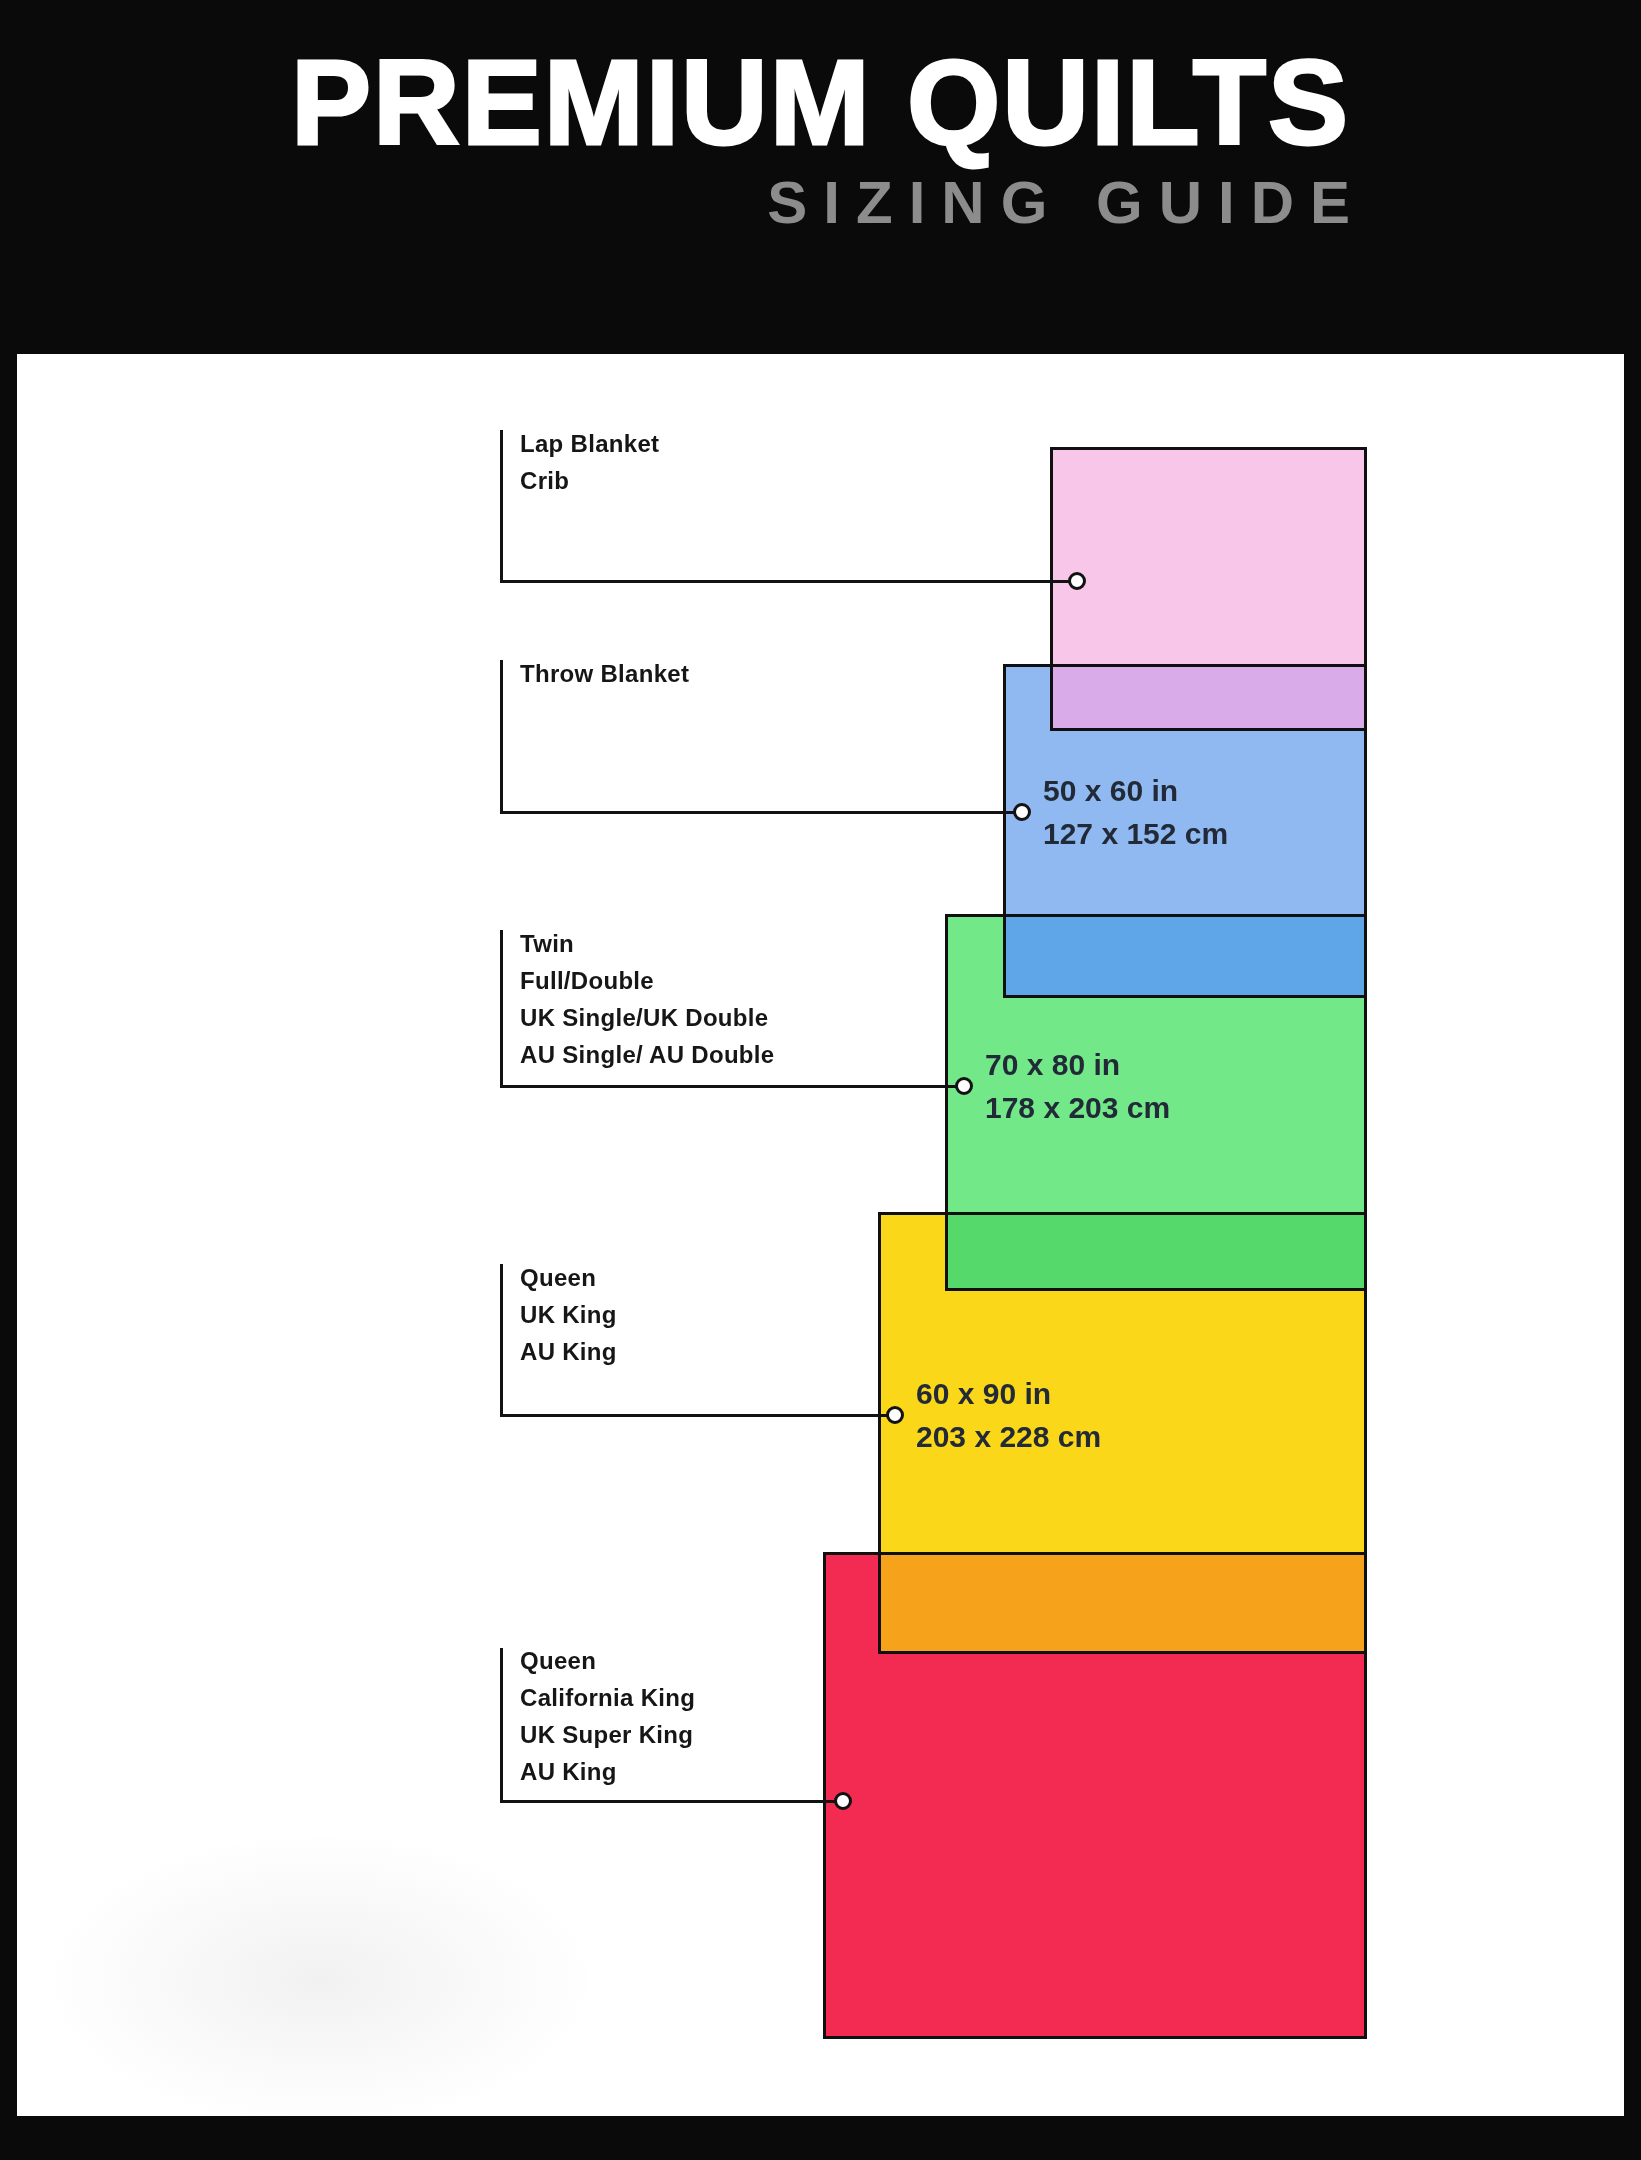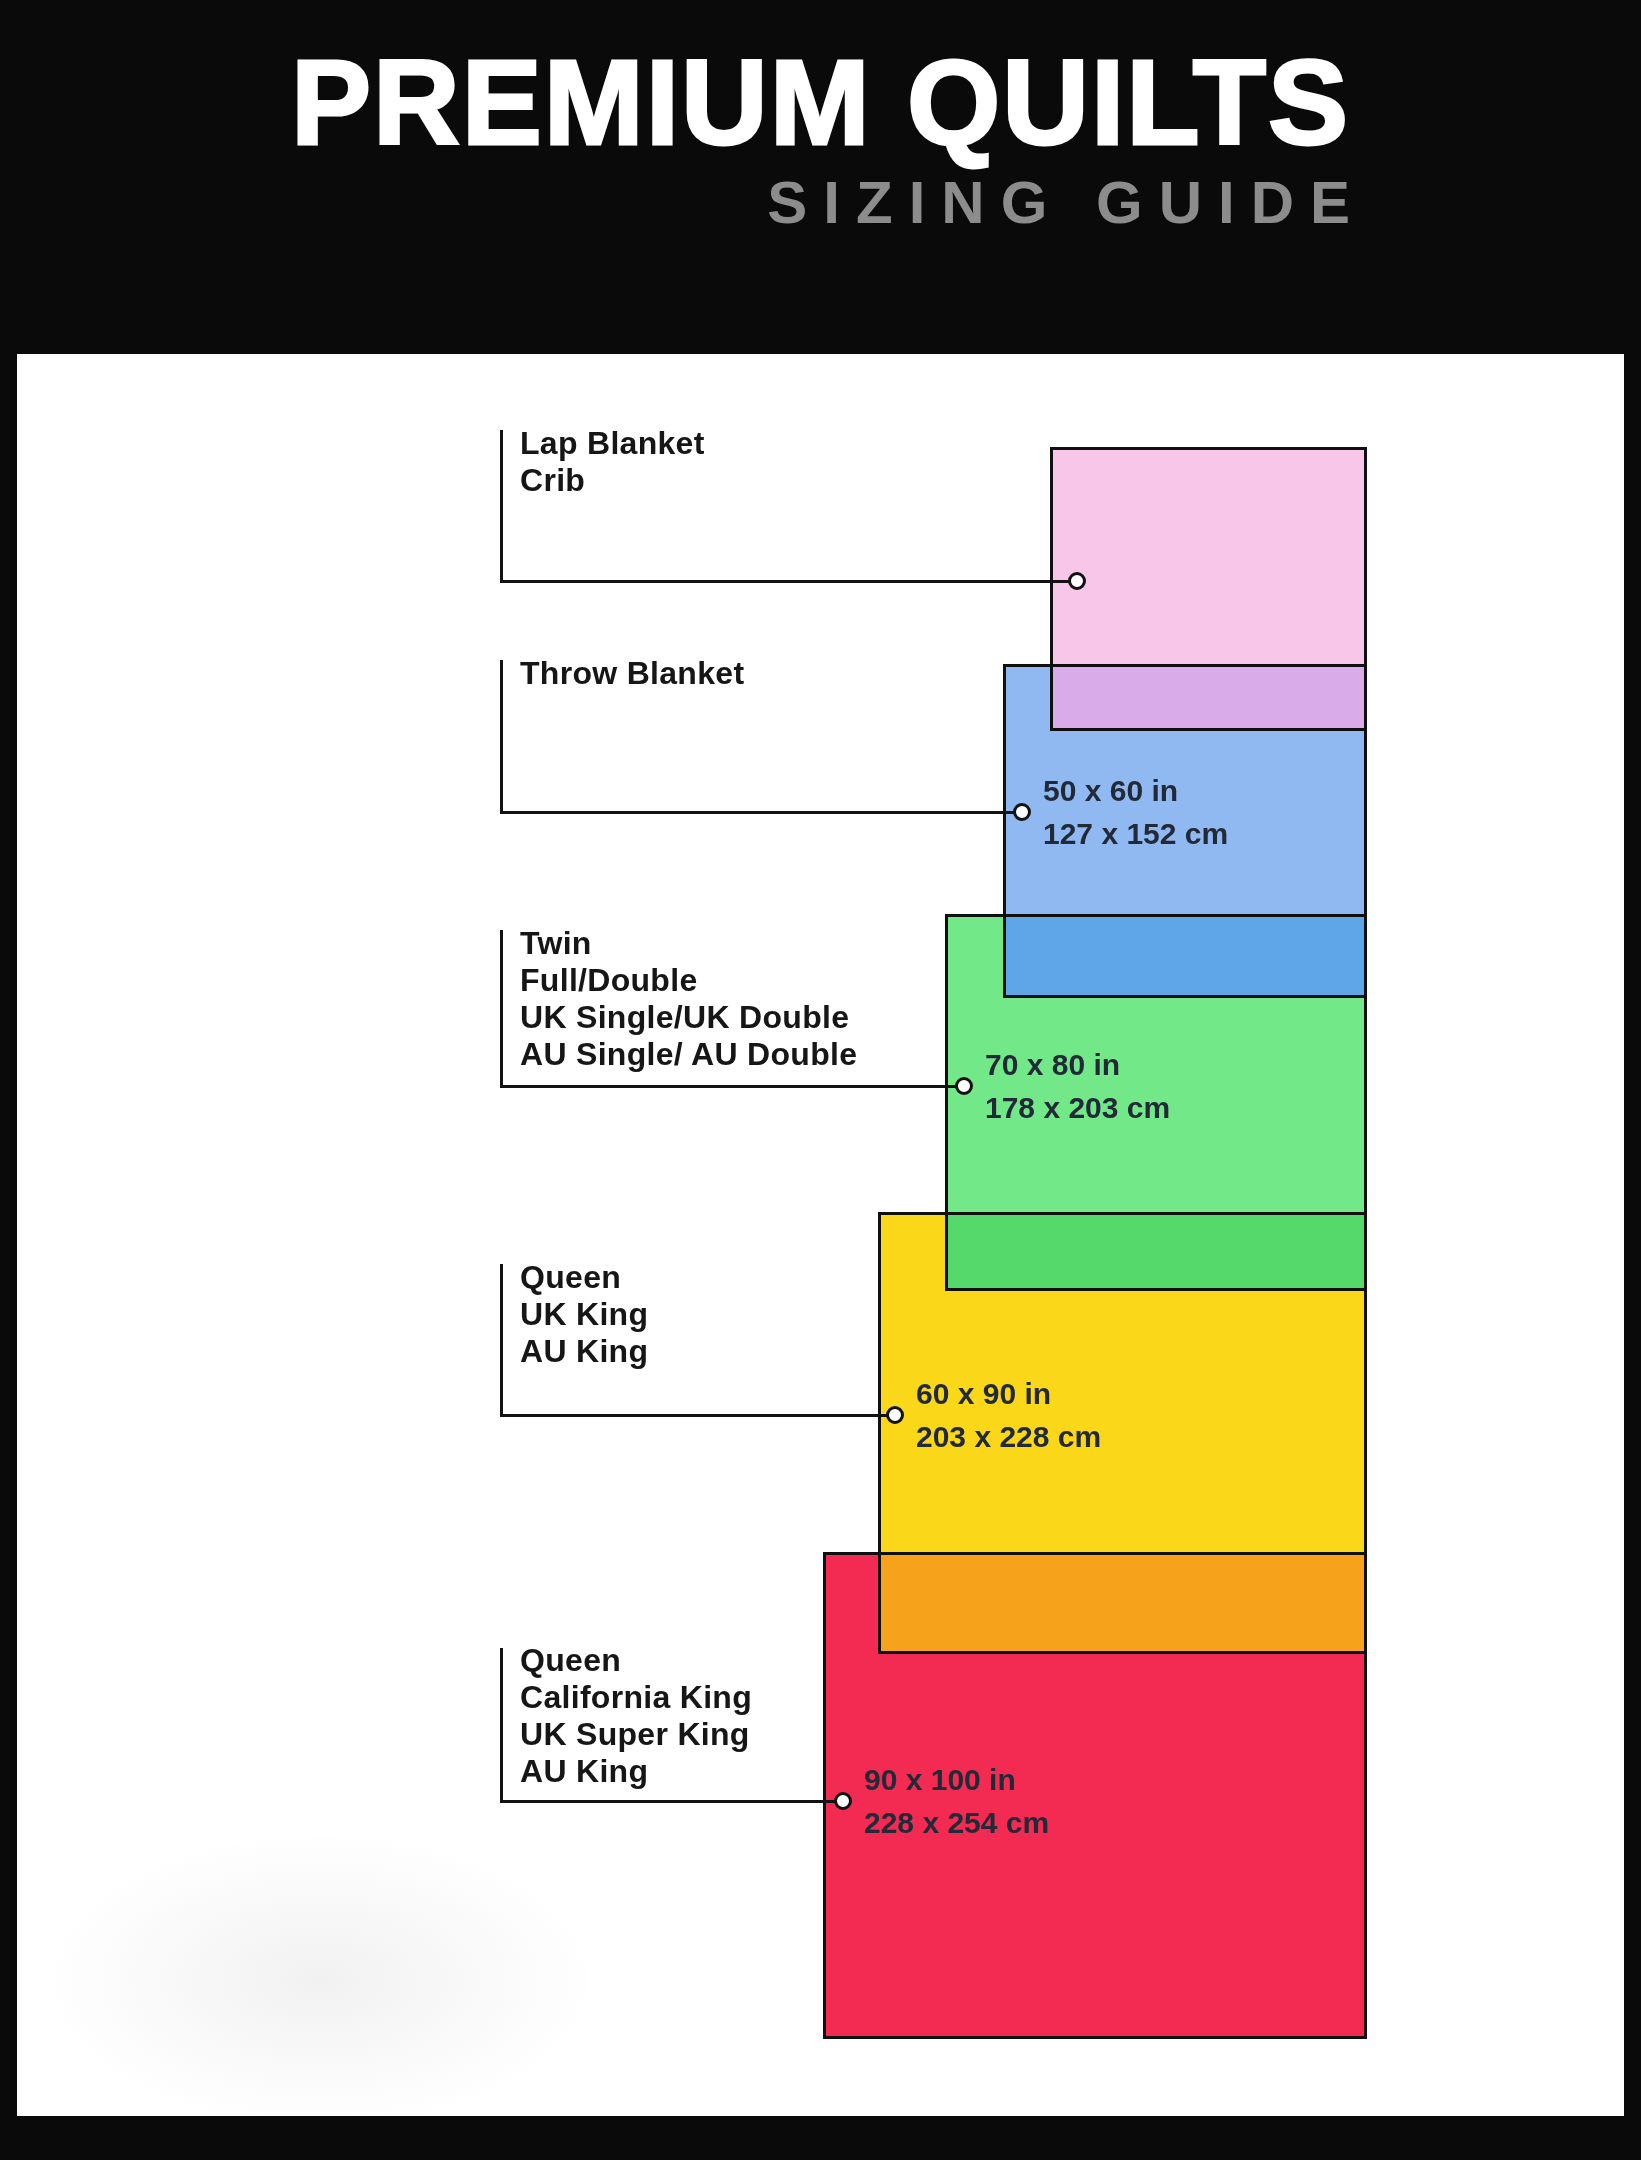--- a/index.html
+++ b/index.html
@@ -26,21 +26,21 @@
     z-index:1; pointer-events:none;
   }
   .rect { position:absolute; border:3px solid #101010; z-index:2; }
   .band { position:absolute; border:3px solid #101010; z-index:3; }
   .lshape { position:absolute; border-left:3px solid #121212; border-bottom:3px solid #121212; z-index:4; }
   .dot {
     position:absolute; width:18px; height:18px; border:3px solid #121212;
     border-radius:50%; background:#ffffff; z-index:6;
   }
   .names {
-    position:absolute; left:520px; font-size:32px; font-weight:700; color:#161616;
+    position:absolute; left:520px; font-size:24px; font-weight:700; color:#161616;
     line-height:37px; letter-spacing:0.3px; z-index:5; white-space:nowrap;
   }
   .sizes {
     position:absolute; font-size:30px; font-weight:600; color:#222a38;
     line-height:43px; z-index:6; white-space:nowrap;
   }
 </style>
 </head>
 <body>
 
@@ -109,18 +109,14 @@
     <div>127 x 152 cm</div>
   </div>
   <div class="sizes" style="left:985px; top:1043px;">
     <div>70 x 80 in</div>
     <div>178 x 203 cm</div>
   </div>
   <div class="sizes" style="left:916px; top:1372px;">
     <div>60 x 90 in</div>
     <div>203 x 228 cm</div>
   </div>
-  <div class="sizes" style="left:864px; top:1758px;">
-    <div>90 x 100 in</div>
-    <div>228 x 254 cm</div>
-  </div>
 
 </div>
 
 </body></html>

